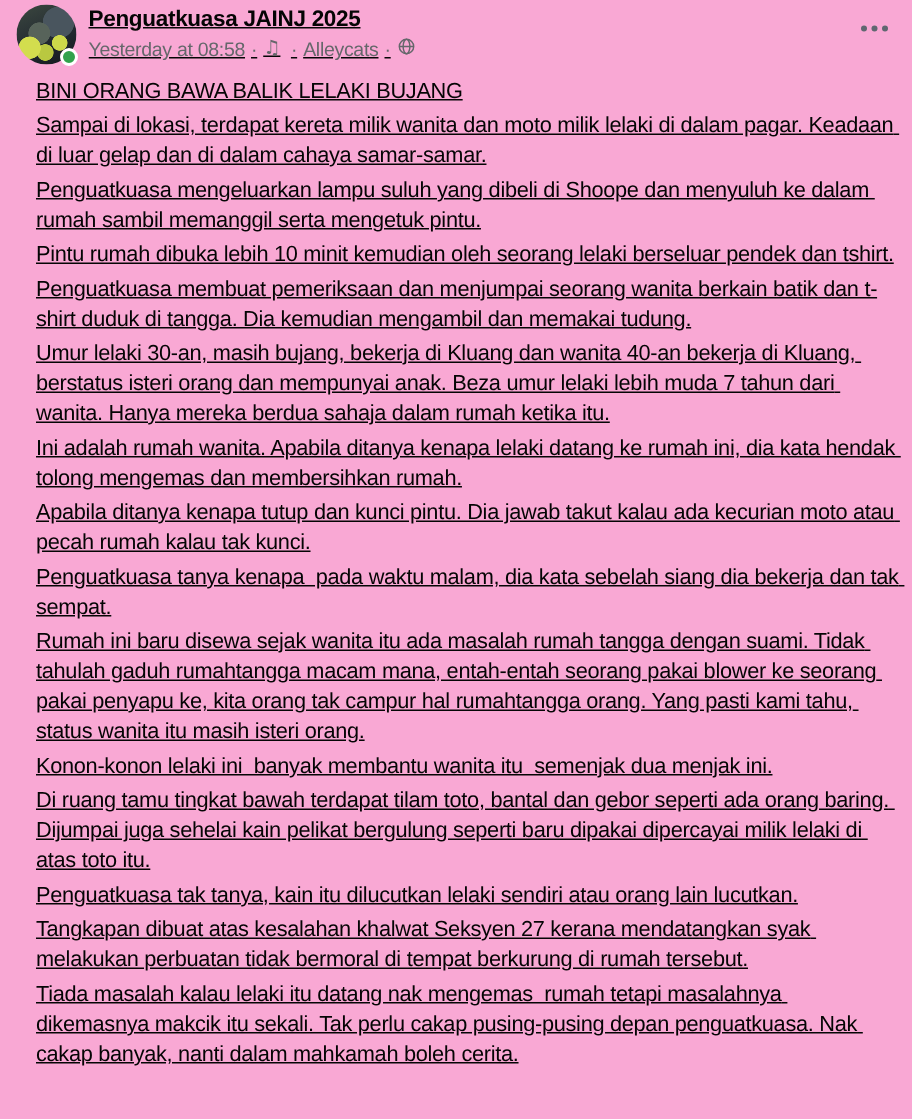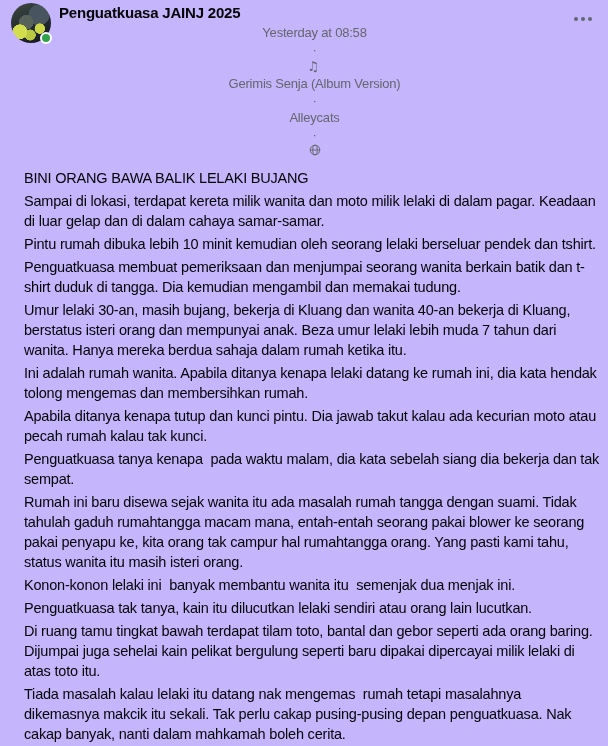--- a/index.html
+++ b/index.html
@@ -1,20 +1,20 @@
 <!DOCTYPE html>
 <html><head>
 <meta charset="utf-8">
 <style>
   * { margin:0; padding:0; box-sizing:border-box; }
   html,body { background:#fff; }
   .page {
-    width:608px; height:746px; overflow:hidden; background:#c4b5fd;
+    width:608px; height:746px; overflow:hidden; background:#f9a8d4;
     font-family:"Liberation Sans","DejaVu Sans",sans-serif;
-    color:#050505; letter-spacing:-0.2px; position:relative;
+    color:#050505; letter-spacing:-0.2px; position:relative;text-decoration:underline;
   }
   
   .post-header { display:flex; align-items:flex-start; padding:3px 12px 0 11px; }
   .avatar-wrap { position:relative; width:40px; height:40px; flex:0 0 auto; cursor:pointer; }
   .avatar {
     width:40px; height:40px; border-radius:50%;
     background:
       radial-gradient(circle at 22% 72%, #d3dd4e 0 17%, rgba(0,0,0,0) 18%),
       radial-gradient(circle at 48% 80%, #b9c840 0 14%, rgba(0,0,0,0) 15%),
       radial-gradient(circle at 72% 64%, #ccd84a 0 13%, rgba(0,0,0,0) 14%),
@@ -23,21 +23,21 @@
       linear-gradient(155deg, #3c4840 0%, #232a31 55%, #13181d 100%);
   }
   .online-dot {
     position:absolute; right:-1px; bottom:-1px; width:12px; height:12px;
     border-radius:50%; background:#31a24c; border:2px solid #ffffff;
   }
   .header-text { flex:1 1 auto; padding-left:8px; min-width:0; }
   .page-name { font-size:15px; font-weight:700; line-height:20px; color:#050505; cursor:pointer; }
   .meta-line {
     margin-top:1px; font-size:13px; line-height:17px; color:#65676b;
-    display:flex; align-items:center; flex-wrap:nowrap; white-space:nowrap; overflow:hidden;flex-direction:column;
+    display:flex; align-items:center; flex-wrap:nowrap; white-space:nowrap; overflow:hidden;
   }
   .meta-line .sep { margin:0 4px; }
   .music-note { font-family:"DejaVu Sans",sans-serif; font-size:13px; color:#65676b; margin-right:3px; }
   .globe-icon { display:inline-block; margin-left:1px; flex:0 0 auto; }
   .meta-link { cursor:pointer; }
   .more-btn {
     margin-left:auto; margin-top:8px; flex:0 0 auto;
     display:flex; gap:3px; align-items:center; padding:6px 4px;
     background:none; border:none; cursor:pointer;
   }
@@ -59,21 +59,20 @@
       <div class="avatar"></div>
       <span class="online-dot"></span>
     </div>
 
     <div class="header-text">
       <div class="page-name">Penguatkuasa JAINJ 2025</div>
       <div class="meta-line">
         <span class="meta-link">Yesterday at 08:58</span>
         <span class="sep">·</span>
         <span class="music-note">♫</span>
-        <span class="meta-link">Gerimis Senja (Album Version)</span>
         <span class="sep">·</span>
         <span class="meta-link">Alleycats</span>
         <span class="sep">·</span>
         <span class="globe-icon">
           <svg width="12" height="12" viewBox="0 0 16 16" fill="none" stroke="#65676b" stroke-width="1.3">
             <circle cx="8" cy="8" r="6.4"></circle>
             <ellipse cx="8" cy="8" rx="3" ry="6.4"></ellipse>
             <path d="M1.6 8h12.8"></path>
           </svg>
         </span>
@@ -83,26 +82,28 @@
     <button class="more-btn">
       <span class="dot"></span>
       <span class="dot"></span>
       <span class="dot"></span>
     </button>
   </div>
 
   <div class="post-body">
     <p>BINI ORANG BAWA BALIK LELAKI BUJANG</p>
     <p>Sampai di lokasi, terdapat kereta milik wanita dan moto milik lelaki di dalam pagar. Keadaan di luar gelap dan di dalam cahaya samar-samar.</p>
+    <p>Penguatkuasa mengeluarkan lampu suluh yang dibeli di Shoope dan menyuluh ke dalam rumah sambil memanggil serta mengetuk pintu.</p>
     <p>Pintu rumah dibuka lebih 10 minit kemudian oleh seorang lelaki berseluar pendek dan tshirt.</p>
     <p>Penguatkuasa membuat pemeriksaan dan menjumpai seorang wanita berkain batik dan t-shirt duduk di tangga. Dia kemudian mengambil dan memakai tudung.</p>
     <p>Umur lelaki 30-an, masih bujang, bekerja di Kluang dan wanita 40-an bekerja di Kluang, berstatus isteri orang dan mempunyai anak. Beza umur lelaki lebih muda 7 tahun dari wanita. Hanya mereka berdua sahaja dalam rumah ketika itu.</p>
     <p>Ini adalah rumah wanita. Apabila ditanya kenapa lelaki datang ke rumah ini, dia kata hendak tolong mengemas dan membersihkan rumah.</p>
     <p>Apabila ditanya kenapa tutup dan kunci pintu. Dia jawab takut kalau ada kecurian moto atau pecah rumah kalau tak kunci.</p>
     <p>Penguatkuasa tanya kenapa  pada waktu malam, dia kata sebelah siang dia bekerja dan tak sempat.</p>
     <p>Rumah ini baru disewa sejak wanita itu ada masalah rumah tangga dengan suami. Tidak tahulah gaduh rumahtangga macam mana, entah-entah seorang pakai blower ke seorang pakai penyapu ke, kita orang tak campur hal rumahtangga orang. Yang pasti kami tahu, status wanita itu masih isteri orang.</p>
     <p>Konon-konon lelaki ini  banyak membantu wanita itu  semenjak dua menjak ini.</p>
+    <p>Di ruang tamu tingkat bawah terdapat tilam toto, bantal dan gebor seperti ada orang baring. Dijumpai juga sehelai kain pelikat bergulung seperti baru dipakai dipercayai milik lelaki di atas toto itu.</p>
     <p>Penguatkuasa tak tanya, kain itu dilucutkan lelaki sendiri atau orang lain lucutkan.</p>
-    <p>Di ruang tamu tingkat bawah terdapat tilam toto, bantal dan gebor seperti ada orang baring. Dijumpai juga sehelai kain pelikat bergulung seperti baru dipakai dipercayai milik lelaki di atas toto itu.</p>
+    <p>Tangkapan dibuat atas kesalahan khalwat Seksyen 27 kerana mendatangkan syak melakukan perbuatan tidak bermoral di tempat berkurung di rumah tersebut.</p>
     <p>Tiada masalah kalau lelaki itu datang nak mengemas  rumah tetapi masalahnya dikemasnya makcik itu sekali. Tak perlu cakap pusing-pusing depan penguatkuasa. Nak cakap banyak, nanti dalam mahkamah boleh cerita.</p>
   </div>
 
 </div>
 
 </body></html>

